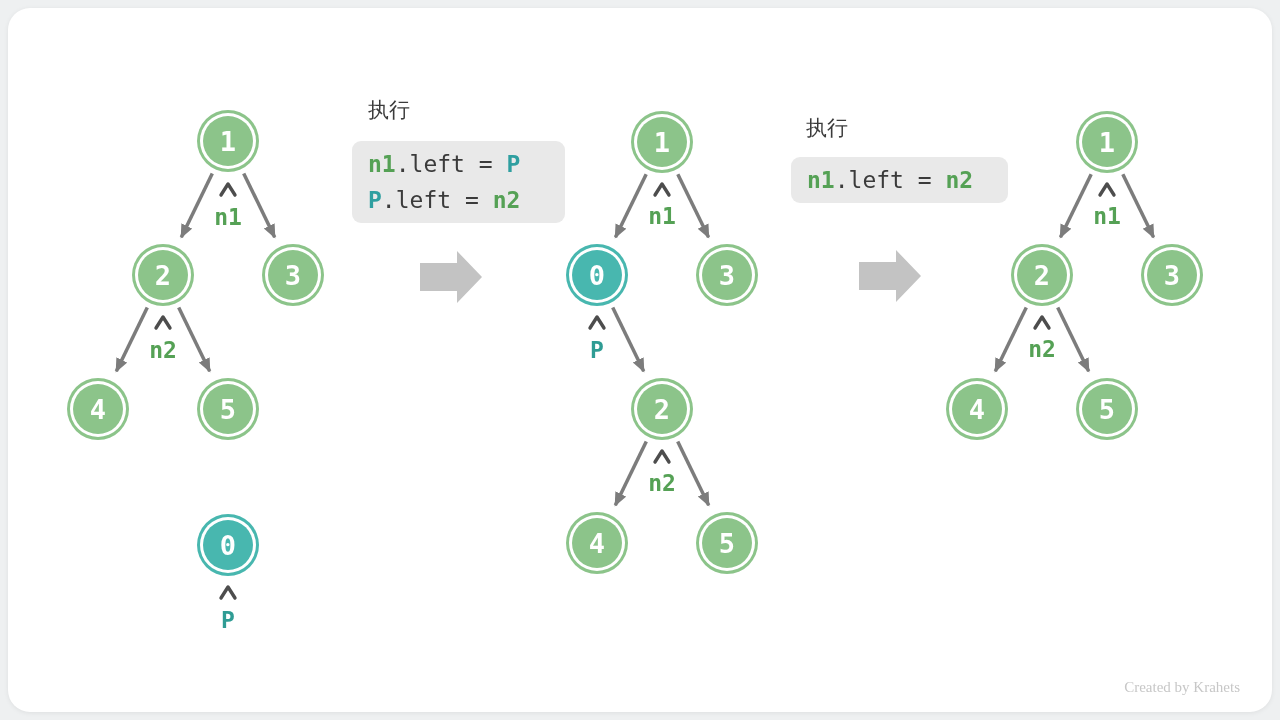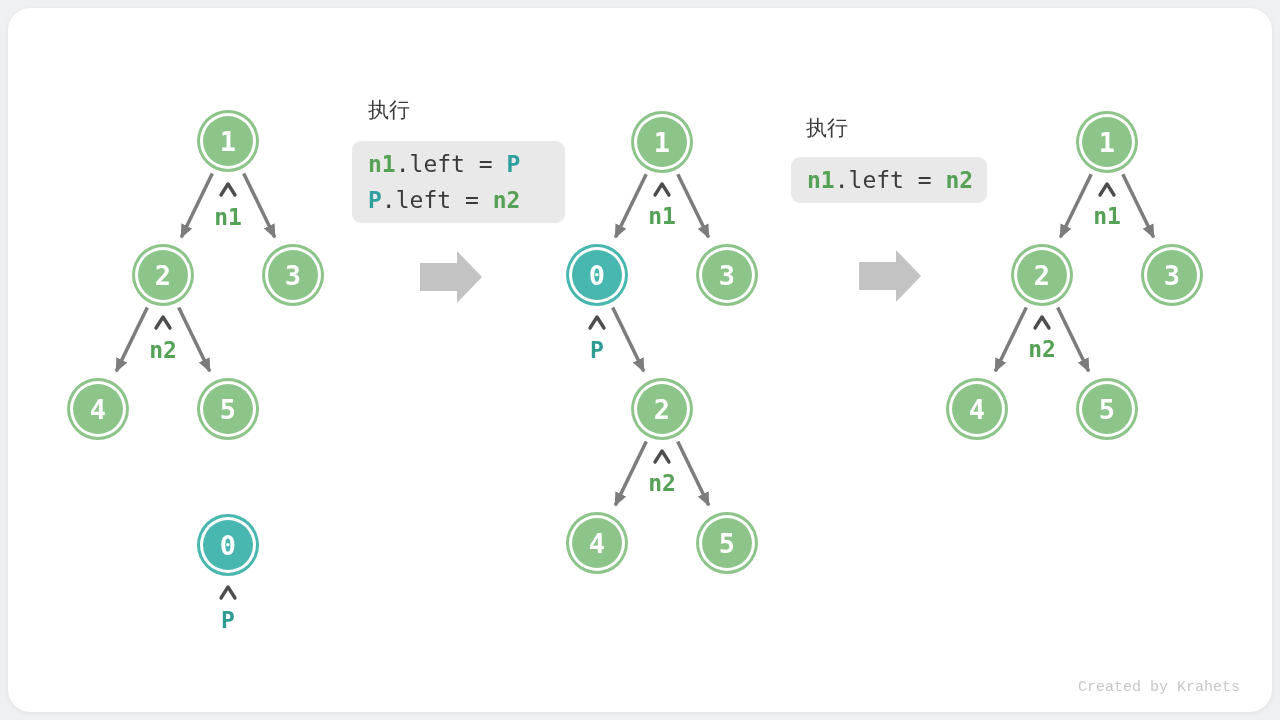--- a/index.html
+++ b/index.html
@@ -65,21 +65,21 @@
     white-space: pre;
     box-sizing: border-box;
   }
   .tok-plain { color: var(--code-plain); }
   .tok-green { color: var(--code-green); font-weight: bold; }
   .tok-teal  { color: var(--code-teal);  font-weight: bold; }
   .footer {
     position: absolute;
     right: 40px;
     bottom: 24px;
-    font-family: Liberation Mono, monospace;
+    font-family: Liberation Serif, serif;
     font-size: 15px;
     color: #c7c7c7;
   }
 </style>
 </head>
 <body>
 
 <div class="canvas" style="--node-green: #8cc48a; --node-teal: #48b7af; --label-green: #55a155; --label-teal: #2f9c94; --code-bg: #e9e9e9; --code-plain: #3b3b3b; --code-green: #55a155; --code-teal: #2f9fa0;">
   <div class="card"></div>
   <svg id="vector-layer" viewBox="0 0 1280 720" width="1280" height="720">
@@ -172,16 +172,16 @@
       <div class="ptr-label green" style="left: 662px; top: 216px;">n1</div>
       <div class="ptr-label teal" style="left: 597px; top: 350px;">P</div>
       <div class="ptr-label green" style="left: 662px; top: 483px;">n2</div>
       <div class="ptr-label green" style="left: 1107px; top: 216px;">n1</div>
       <div class="ptr-label green" style="left: 1042px; top: 349px;">n2</div>
     </div>
   <div id="code-layer">
       <div class="exec-label" style="left: 368px; top: 97px;">执行</div>
       <div class="exec-label" style="left: 806px; top: 115px;">执行</div>
       <div class="code-box" style="left: 352px; top: 141px; width: 213px;"><div class="code-line"><span class="tok-green">n1</span><span class="tok-plain">.left = </span><span class="tok-teal">P</span></div><div class="code-line"><span class="tok-teal">P</span><span class="tok-plain">.left = </span><span class="tok-green">n2</span></div></div>
-      <div class="code-box" style="left: 791px; top: 157px; width: 196px;"><div class="code-line"><span class="tok-green">n1</span><span class="tok-plain">.left = </span><span class="tok-green">n2</span></div></div>
+      <div class="code-box" style="left: 791px; top: 157px; width: 217px;"><div class="code-line"><span class="tok-green">n1</span><span class="tok-plain">.left = </span><span class="tok-green">n2</span></div></div>
     </div>
   <div class="footer">Created by Krahets</div>
 </div>
 
 </body></html>

